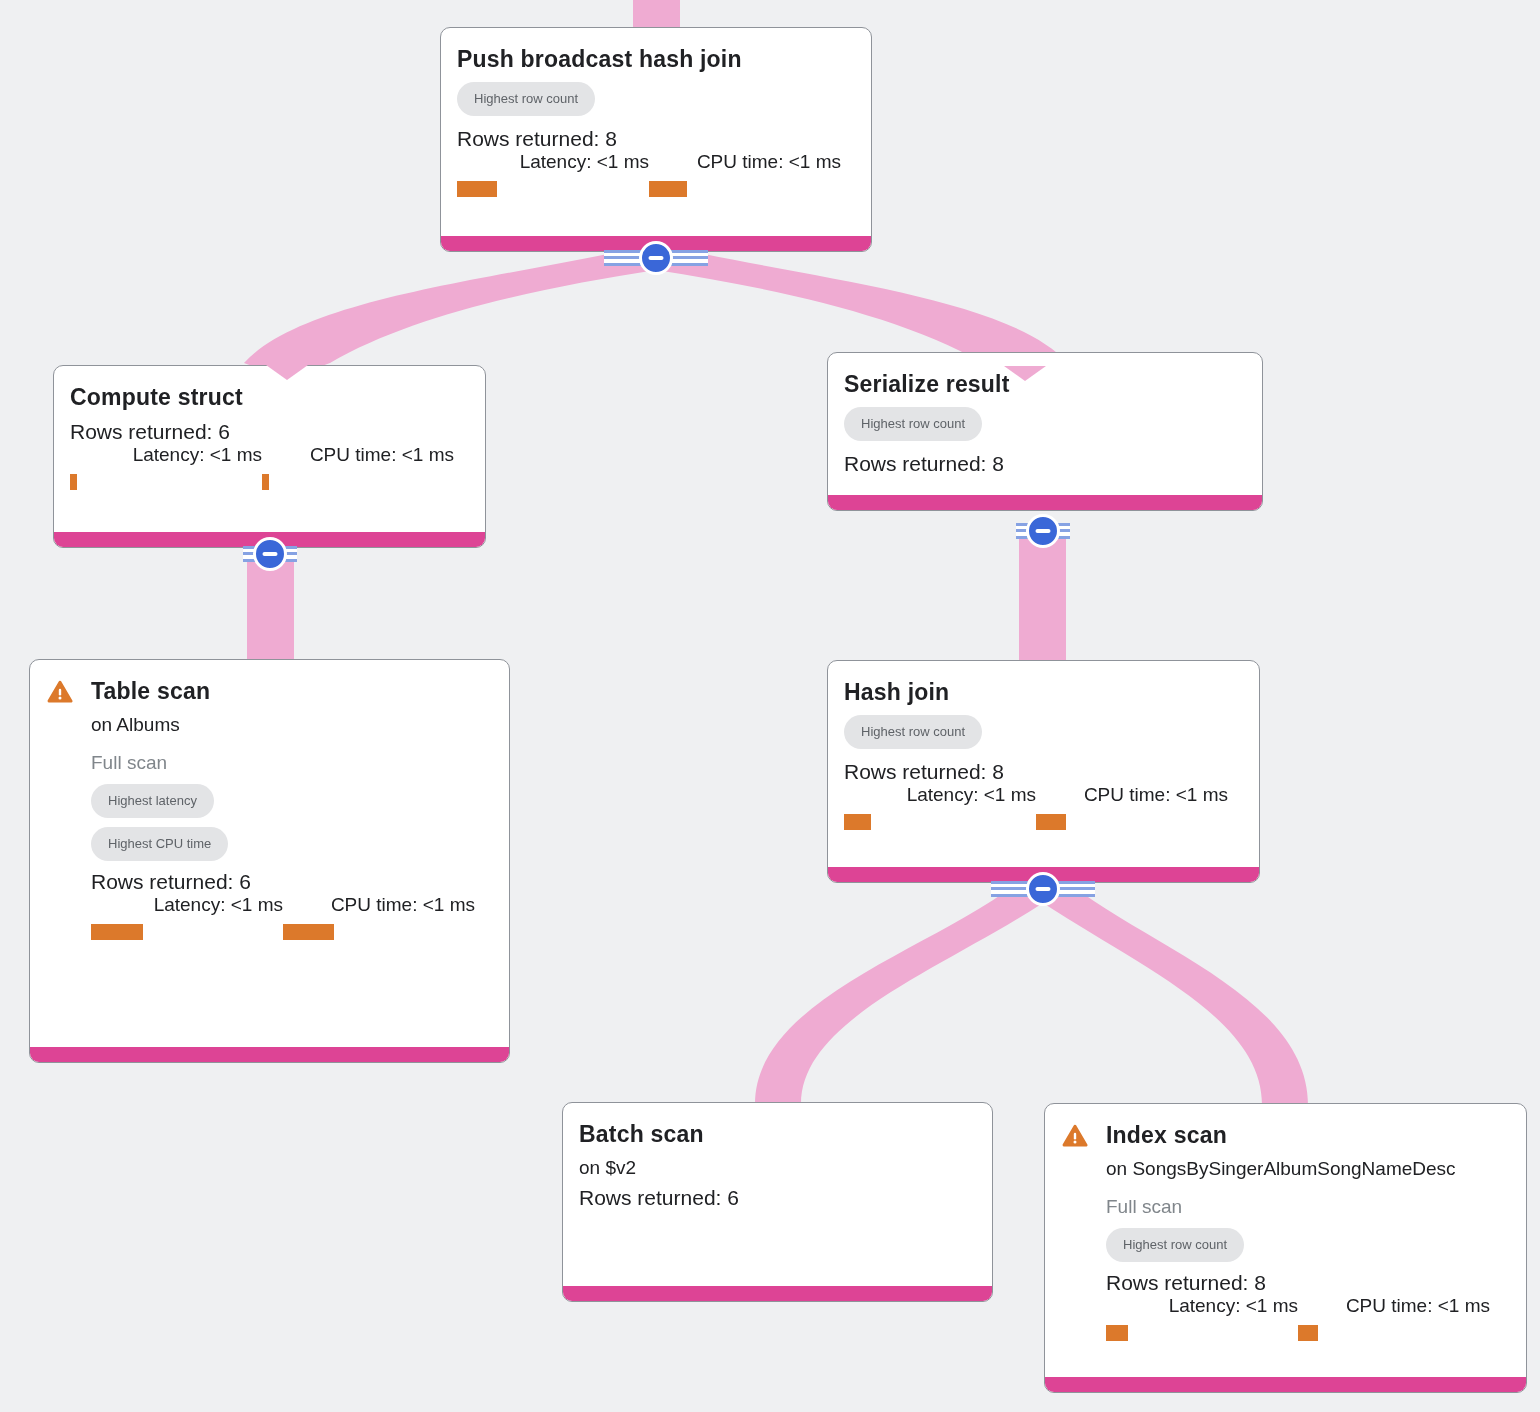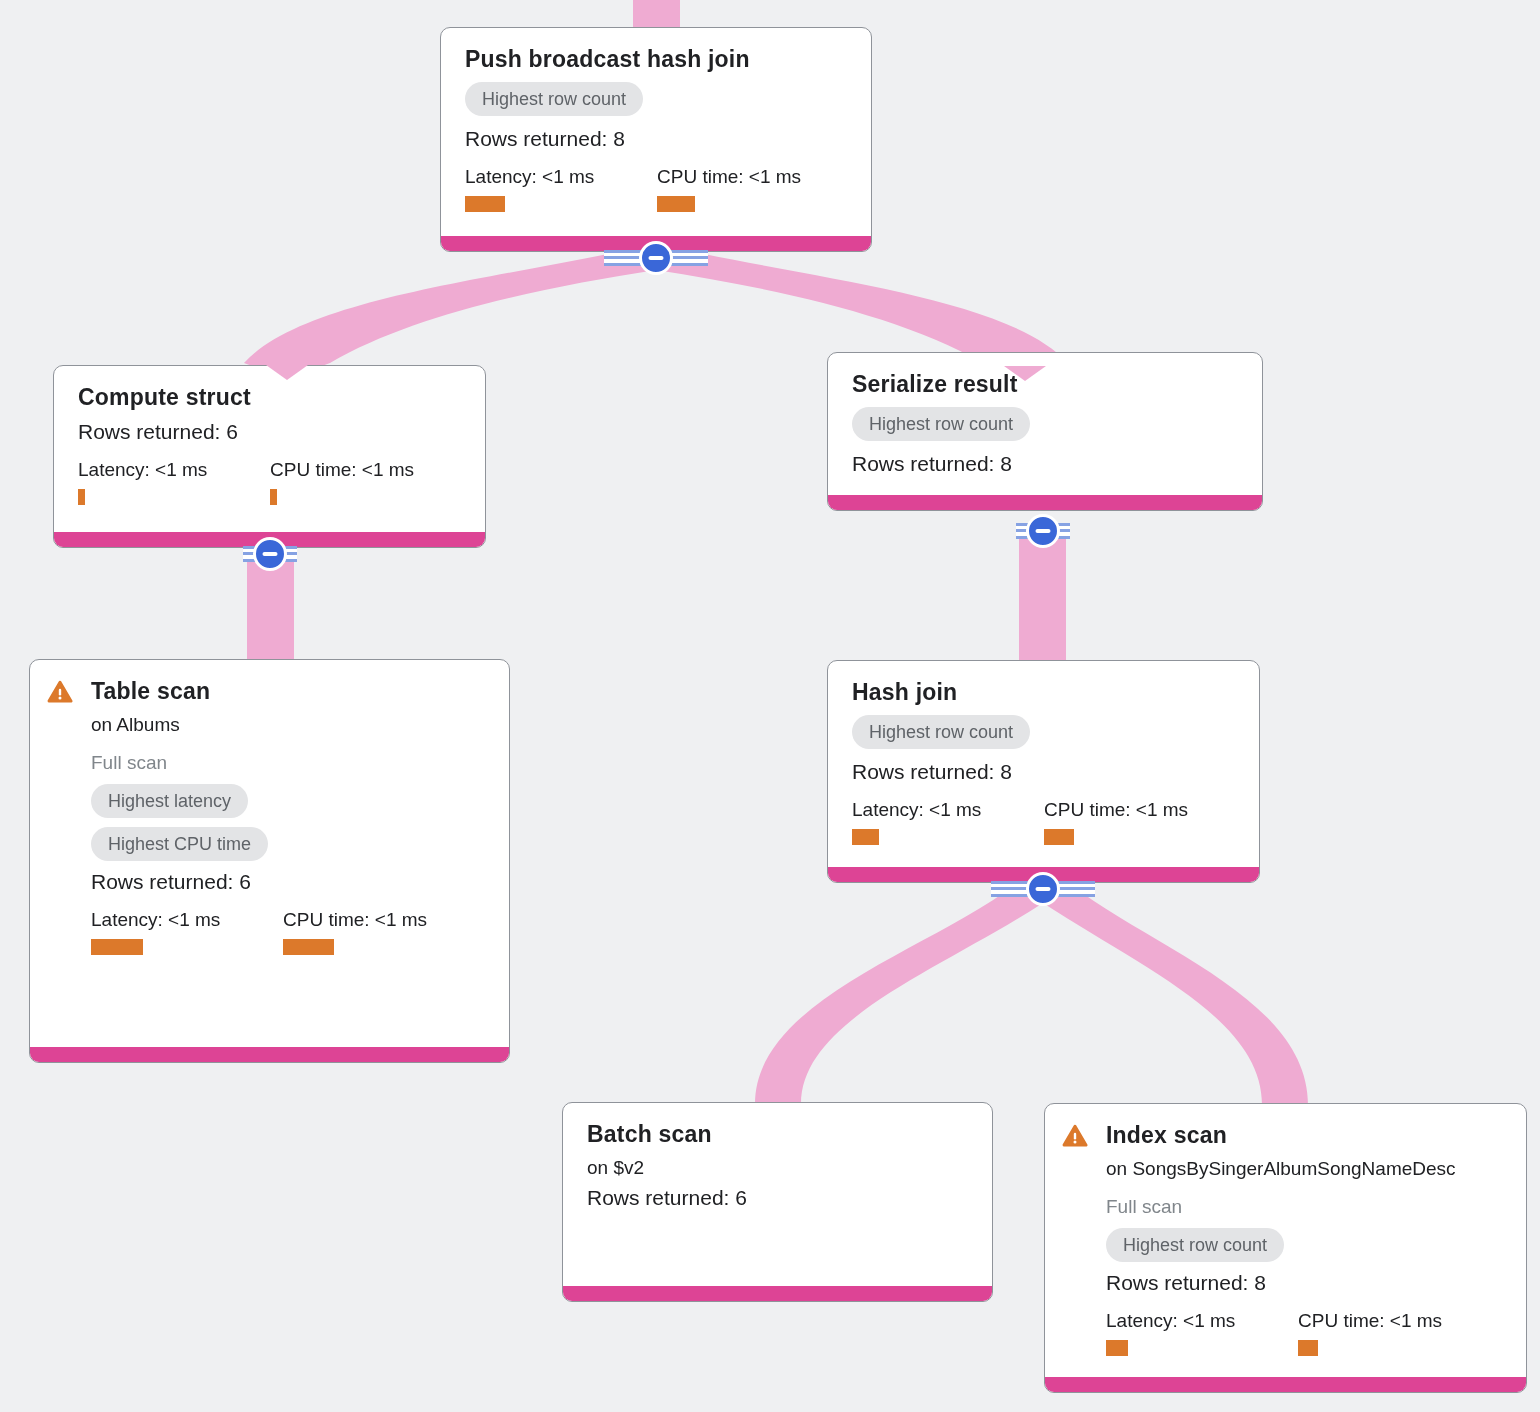--- a/index.html
+++ b/index.html
@@ -36,35 +36,35 @@
     position:absolute;z-index:1;
     background:var(--card-bg);
     border:1px solid var(--card-border);
     border-radius:10px;
   }
   .node-accent{
     position:absolute;left:0;right:0;bottom:0;height:15px;
     background:var(--magenta);
     border-radius:0 0 9px 9px;
   }
-  .node-body{padding:16px 20px 20px 24px;position:relative;}
+  .node-body{padding:16px 20px 20px 16px;position:relative;}
   .node.warning .node-body{padding-left:61px;}
   .warn-icon{position:absolute;left:17px;top:20px;width:26px;height:24px;}
   .node-title{font-size:23px;font-weight:600;letter-spacing:.2px;margin:2px 0 9px 0;}
   .node-sub{font-size:19px;margin:0 0 7px 0;}
   .node-scan-type{font-size:19px;color:var(--muted);margin:16px 0 10px 0;}
   .badge{
     display:inline-block;
     background:var(--badge-bg);color:var(--badge-text);
-    font-size:18px;line-height:24px;padding:5px 17px;border-radius:999px;
+    font-size:13px;line-height:24px;padding:5px 17px;border-radius:999px;
     margin:0 0 9px 0;
   }
   .badge-stack .badge{display:table;}
   .node-rows{font-size:21px;margin:2px 0 0 0;}
-  .metrics{display:flex;margin-top:15px;}
+  .metrics{display:flex;margin-top:0;text-align:right;}
   .metric{width:192px;}
   .metric-label{font-size:19px;}
   .metric-bar{height:16px;background:var(--orange);margin-top:8px;}
   .junction{
     position:absolute;z-index:3;height:16px;
     background:linear-gradient(to bottom,
       var(--stripe-blue) 0 3px,#ffffff 3px 6.5px,
       var(--stripe-blue) 6.5px 9.5px,#ffffff 9.5px 13px,
       var(--stripe-blue) 13px 16px);
   }

